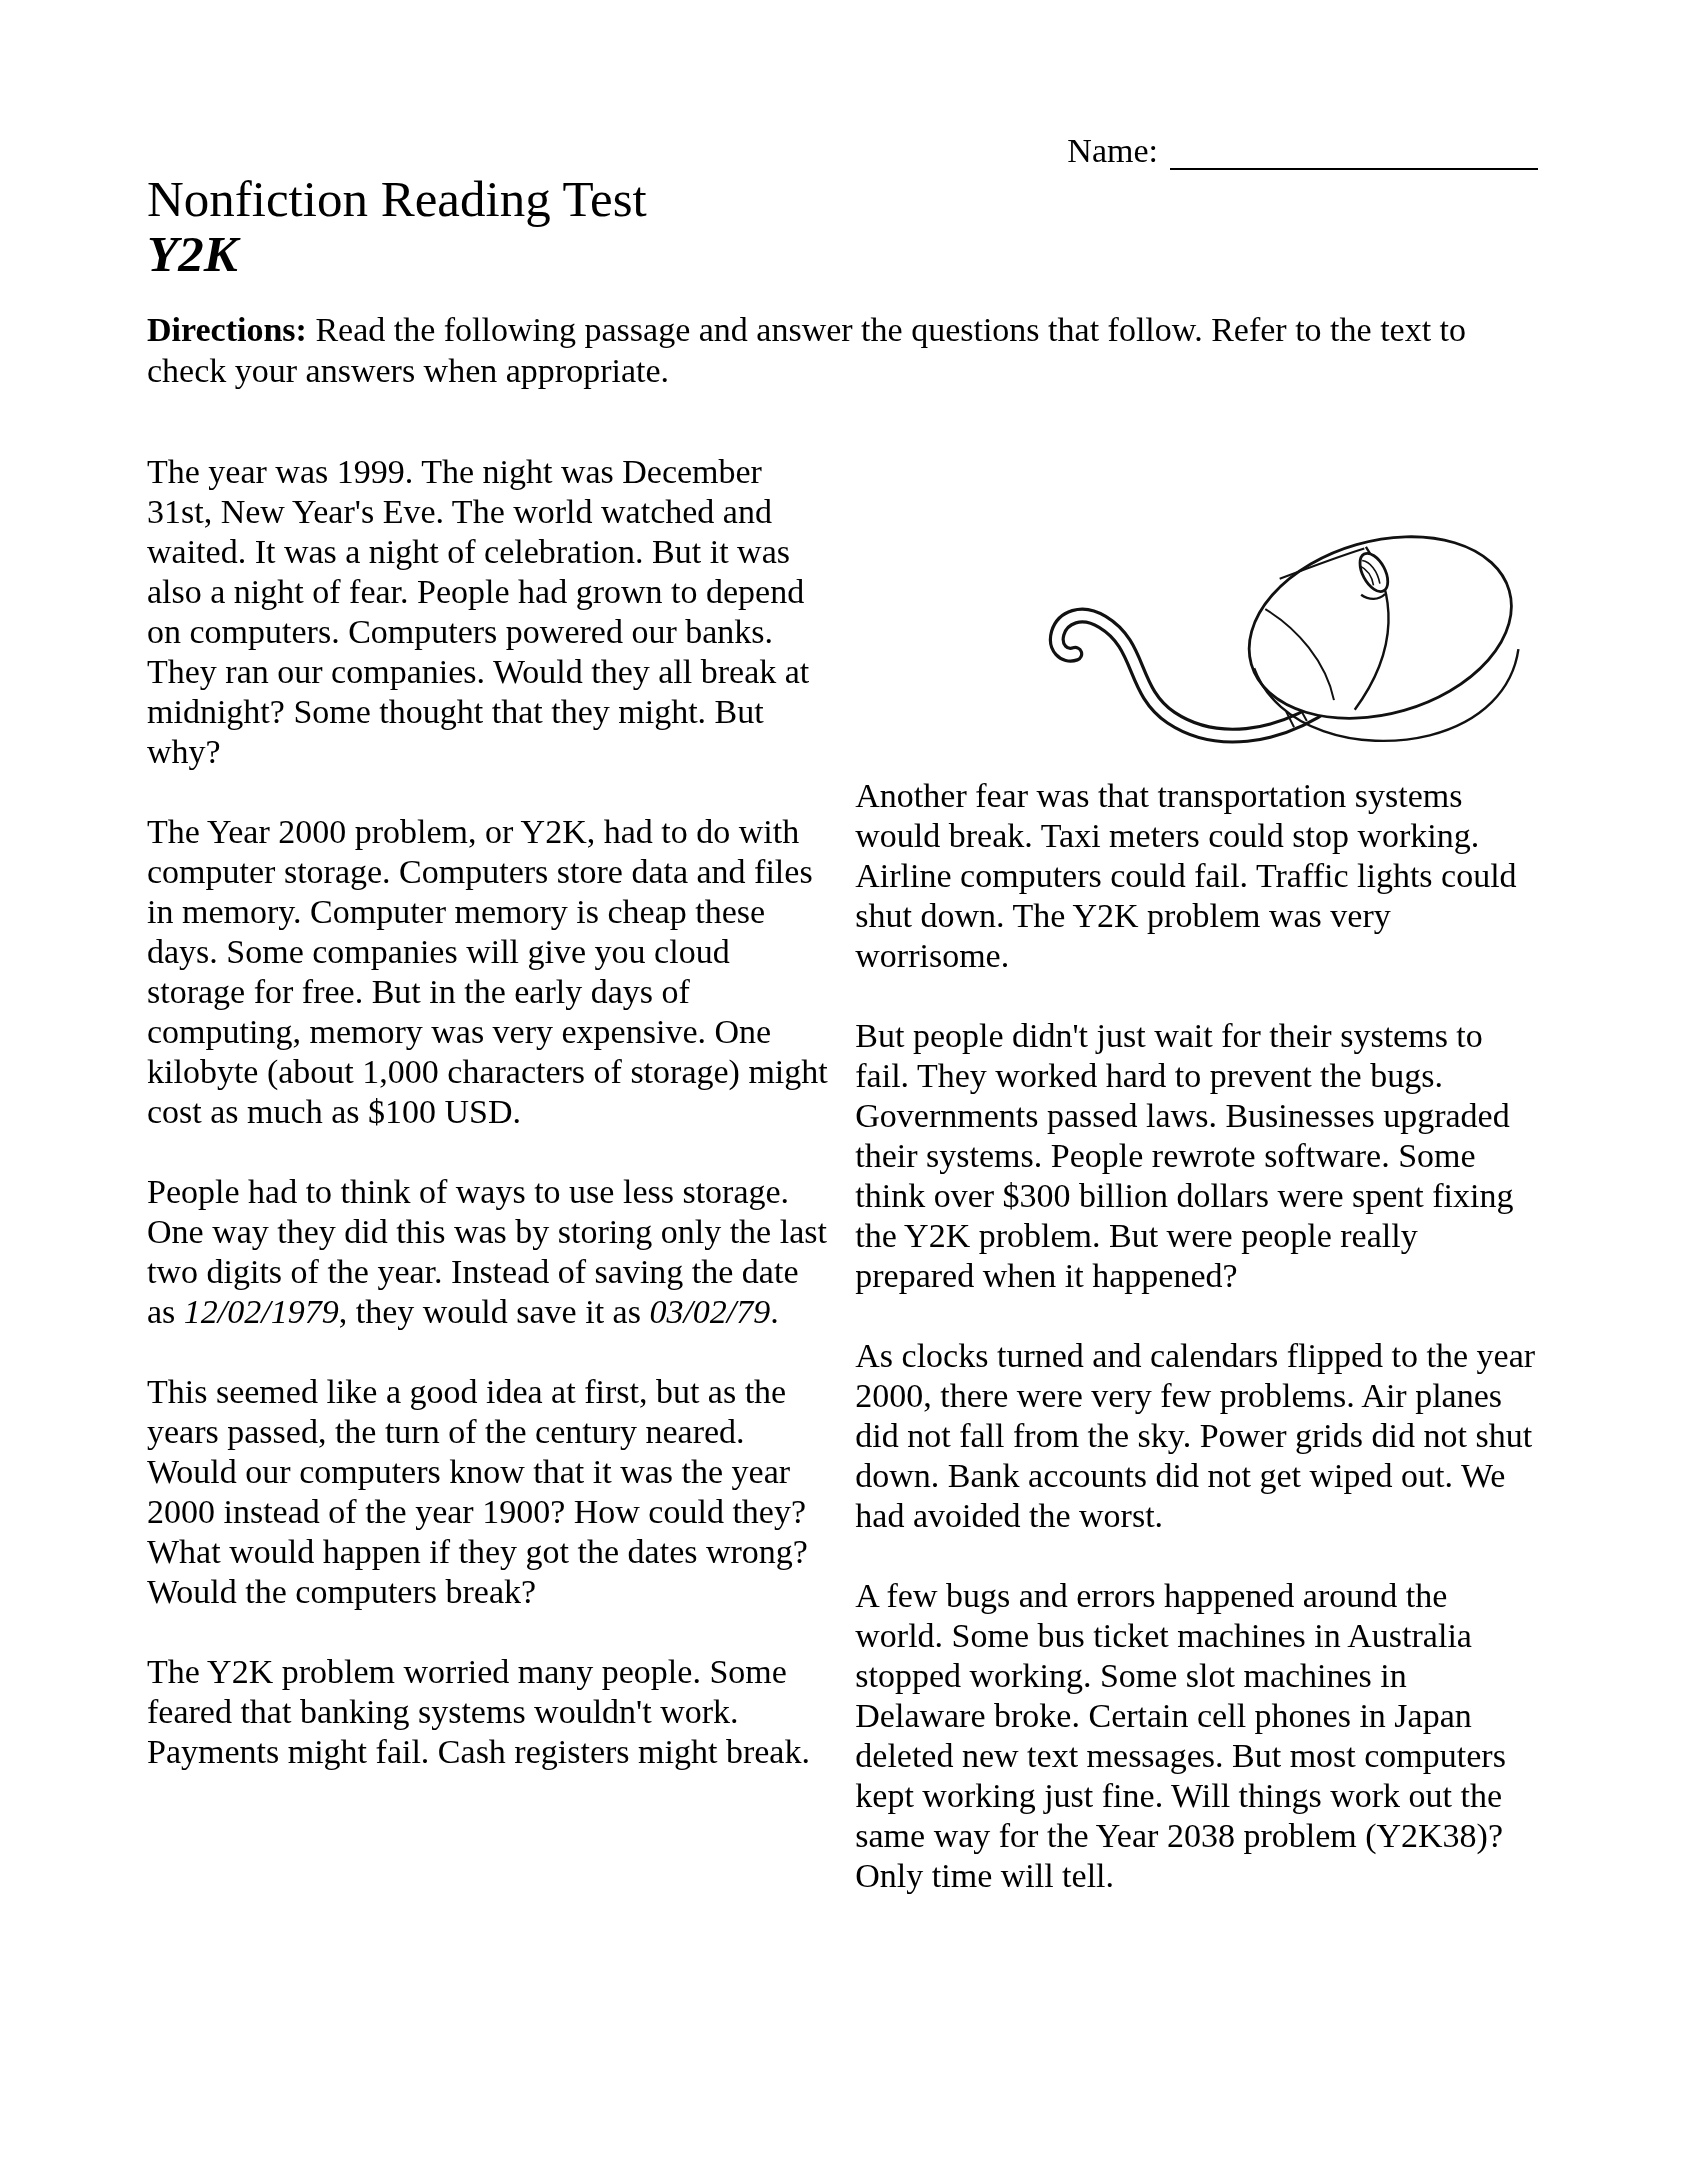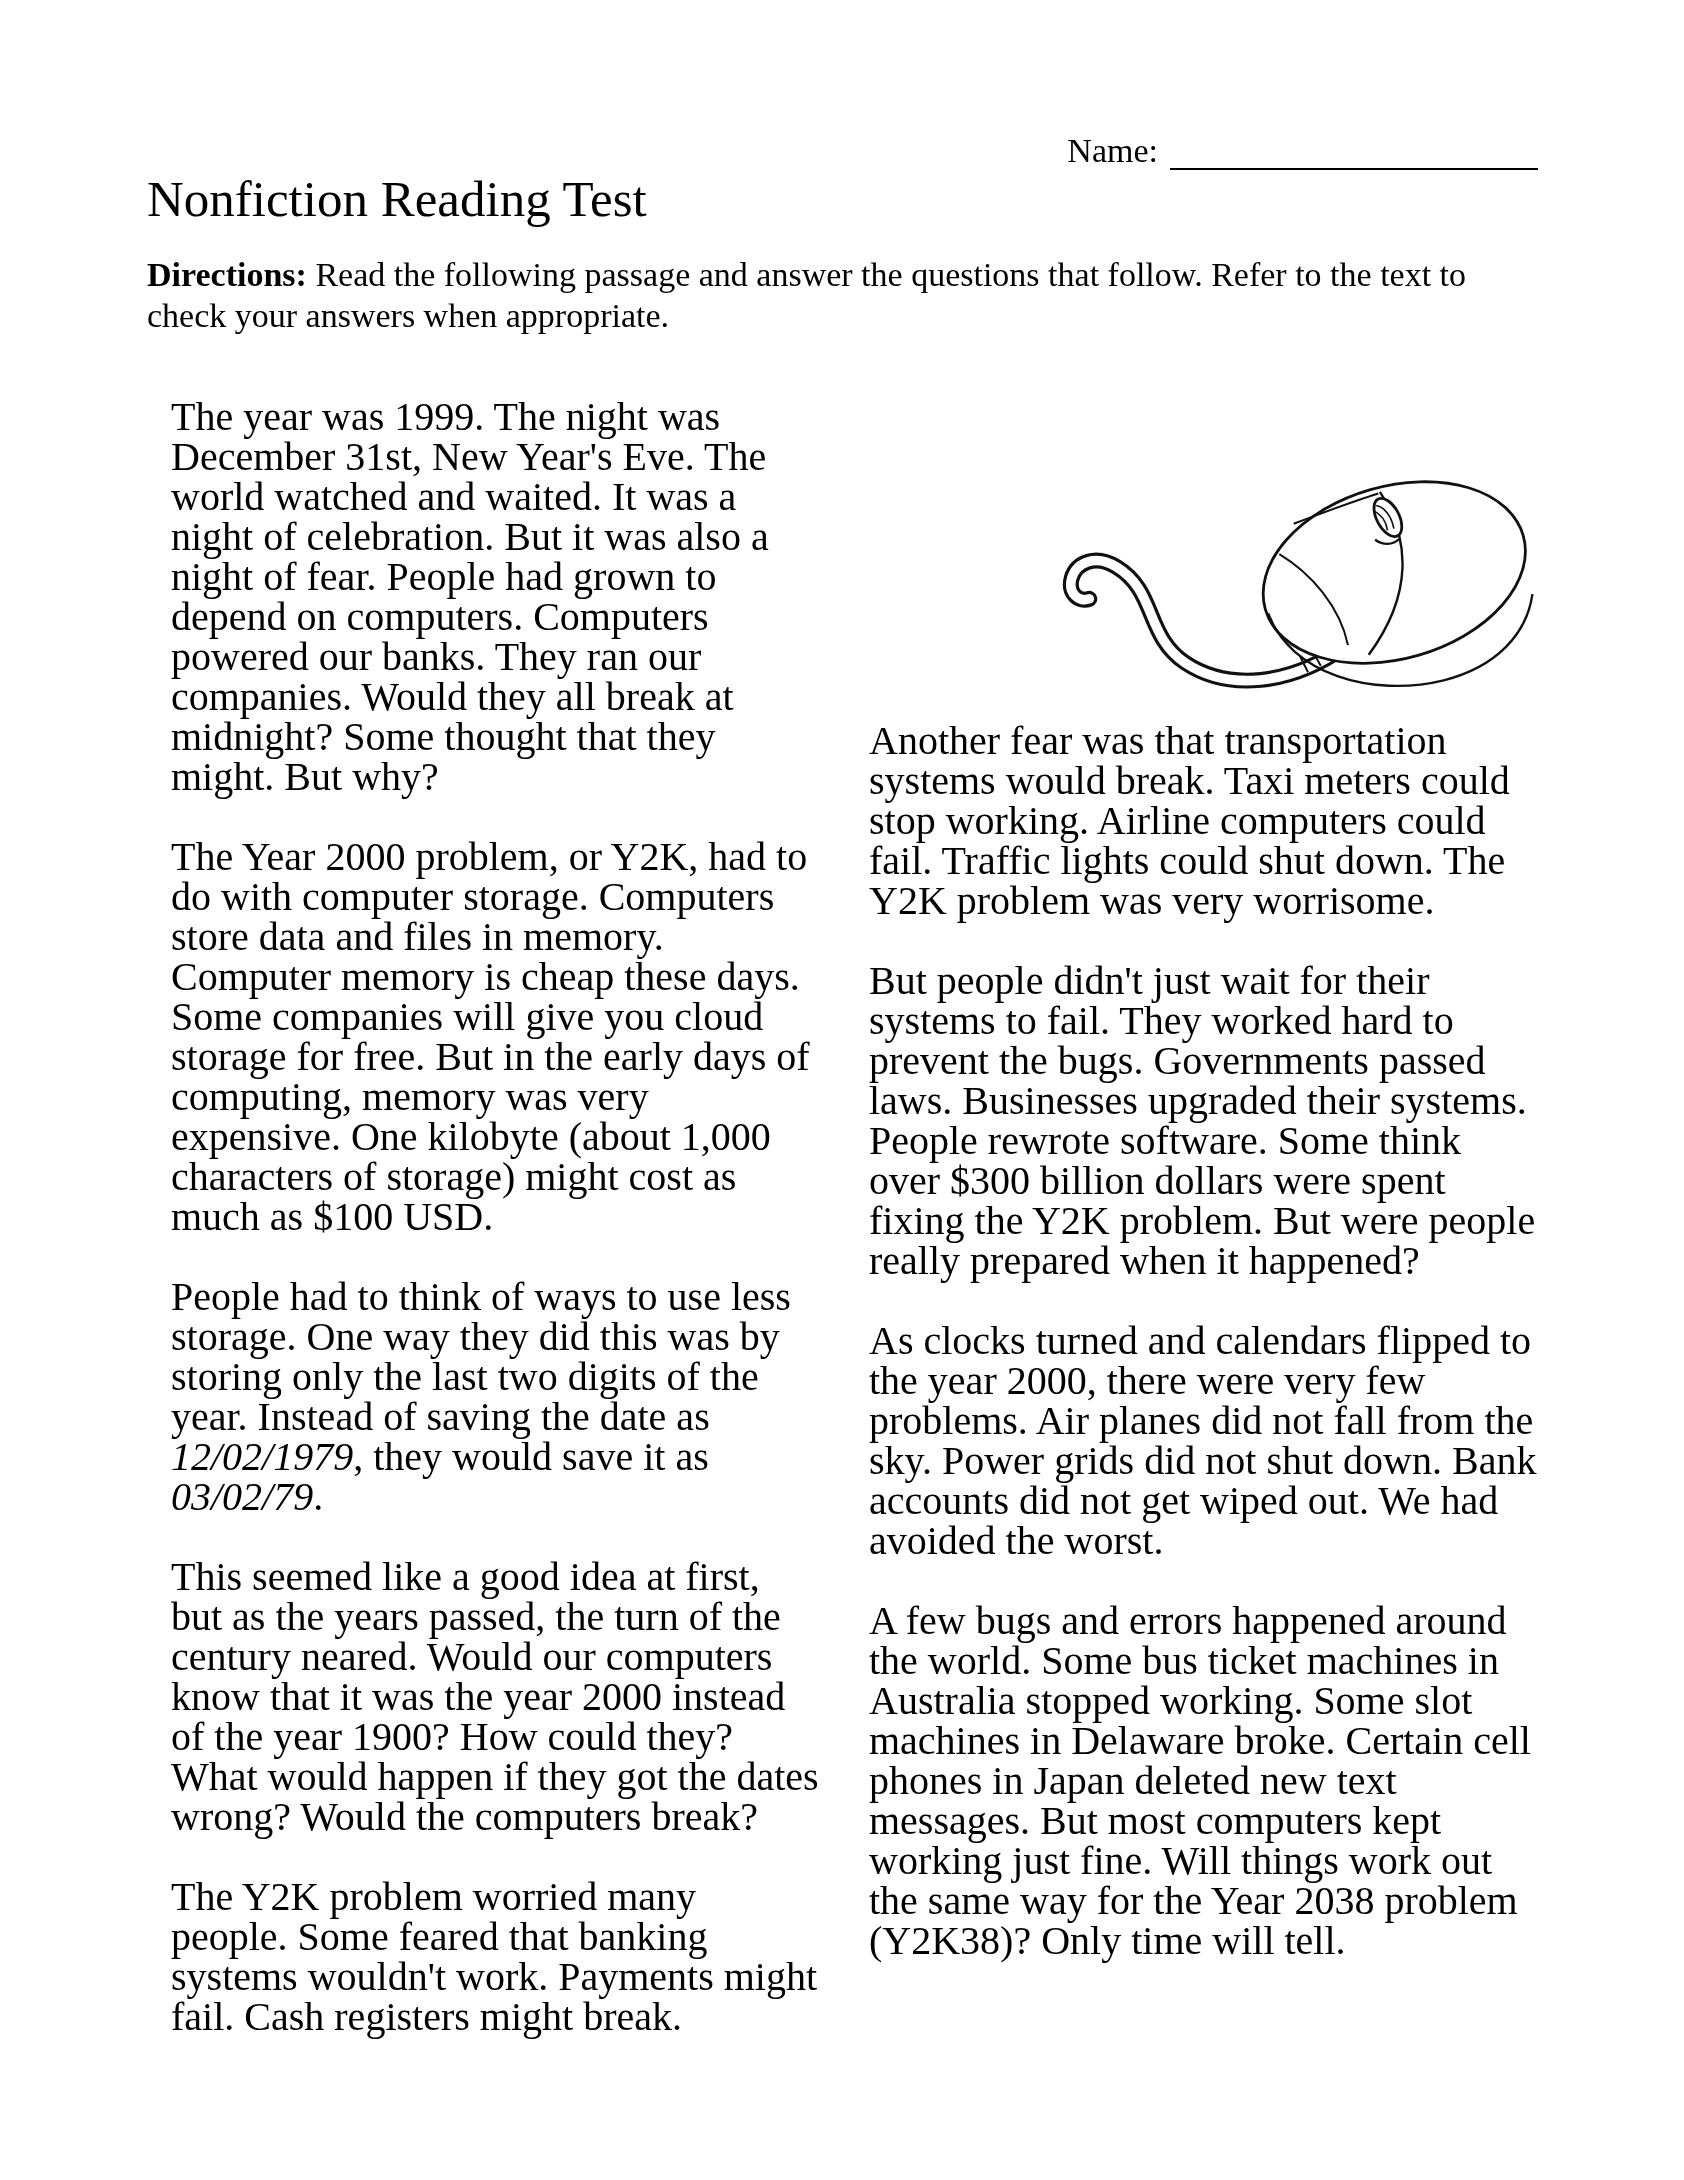--- a/index.html
+++ b/index.html
@@ -55,43 +55,43 @@
     margin: 27px 0 0 0;
   }
   .directions .dir-label { font-weight: bold; }
   .columns {
     display: flex;
     gap: 25.6px;
     margin-top: 61px;
   }
   .col {
     width: 686px;
-    font-size: 40px;
+    font-size: 34px;
     line-height: 40px;
-    margin-left: 24px;
   }
   .col p { margin: 0 0 40px 0; }
   .it { font-style: italic; }
   .mouse-wrap {
     width: 511px;
     margin: 43px 0 8.5px 158px;
   }
   .mouse-wrap svg { display: block; width: 511px; height: 273px; }
 </style>
 </head>
 <body>
 
 <div class="page">
 
   <div class="name-row">
     <span class="name-label">Name:</span>
     <span class="name-line"></span>
   </div>
 
   <h1 class="title">Nonfiction Reading Test</h1>
+  <h2 class="subtitle">Y2K</h2>
 
   <p class="directions"><span class="dir-label">Directions:</span><span> Read the following passage and answer the questions that follow. Refer to the text to check your answers when appropriate.</span></p>
 
   <div class="columns">
 
     <div class="col">
         <p><span>The year was 1999. The night was December 31st, New Year's Eve. The world watched and waited. It was a night of celebration. But it was also a night of fear. People had grown to depend on computers. Computers powered our banks. They ran our companies. Would they all break at midnight? Some thought that they might. But why?</span></p>
         <p><span>The Year 2000 problem, or Y2K, had to do with computer storage. Computers store data and files in memory. Computer memory is cheap these days. Some companies will give you cloud storage for free. But in the early days of computing, memory was very expensive. One kilobyte (about 1,000 characters of storage) might cost as much as $100 USD.</span></p>
         <p><span>People had to think of ways to use less storage. One way they did this was by storing only the last two digits of the year. Instead of saving the date as </span><span class="it">12/02/1979</span><span>, they would save it as </span><span class="it">03/02/79</span><span>.</span></p>
         <p><span>This seemed like a good idea at first, but as the years passed, the turn of the century neared. Would our computers know that it was the year 2000 instead of the year 1900? How could they? What would happen if they got the dates wrong? Would the computers break?</span></p>

